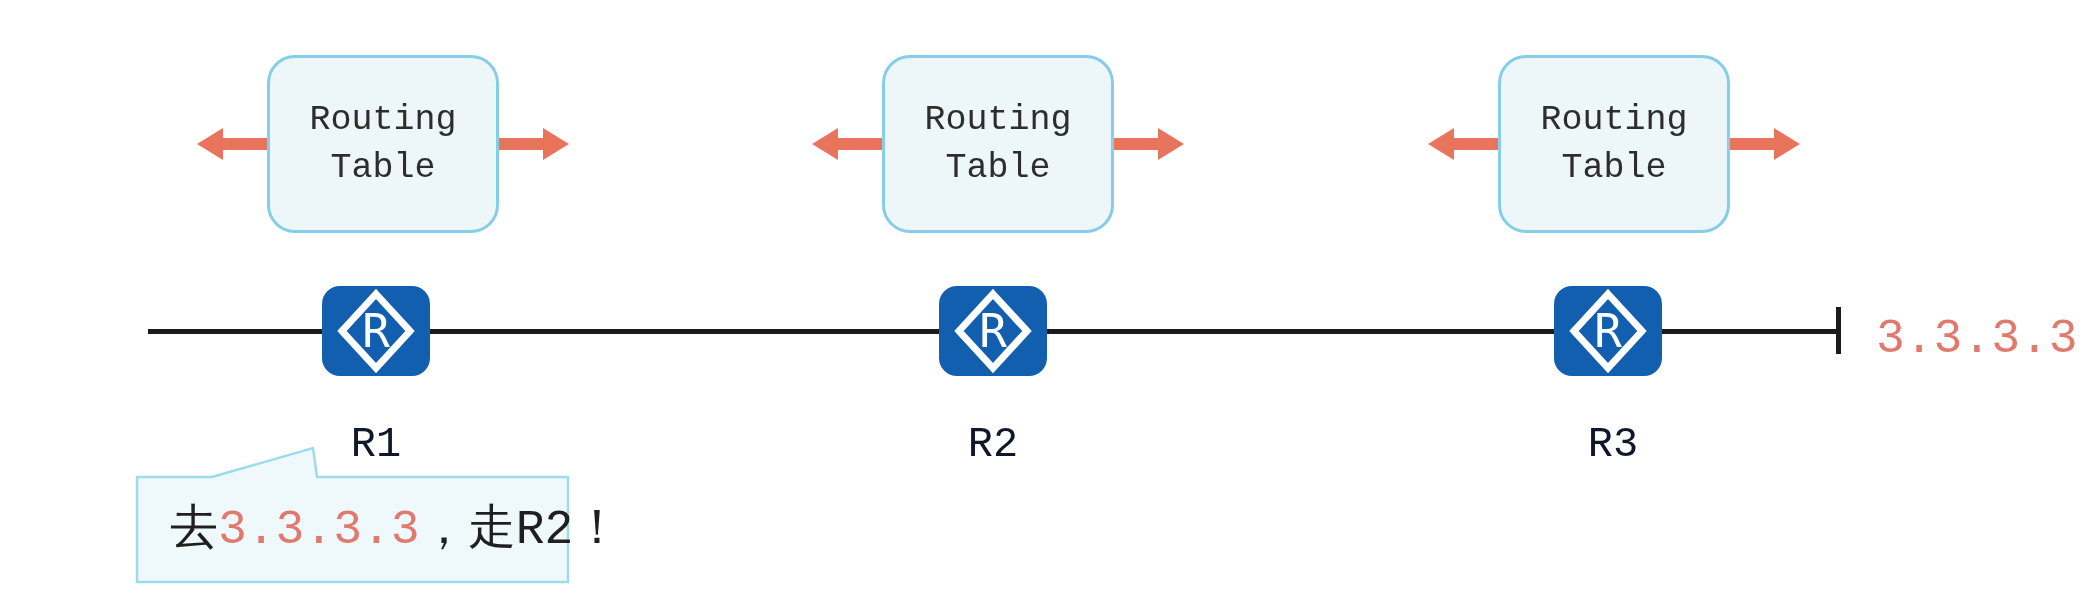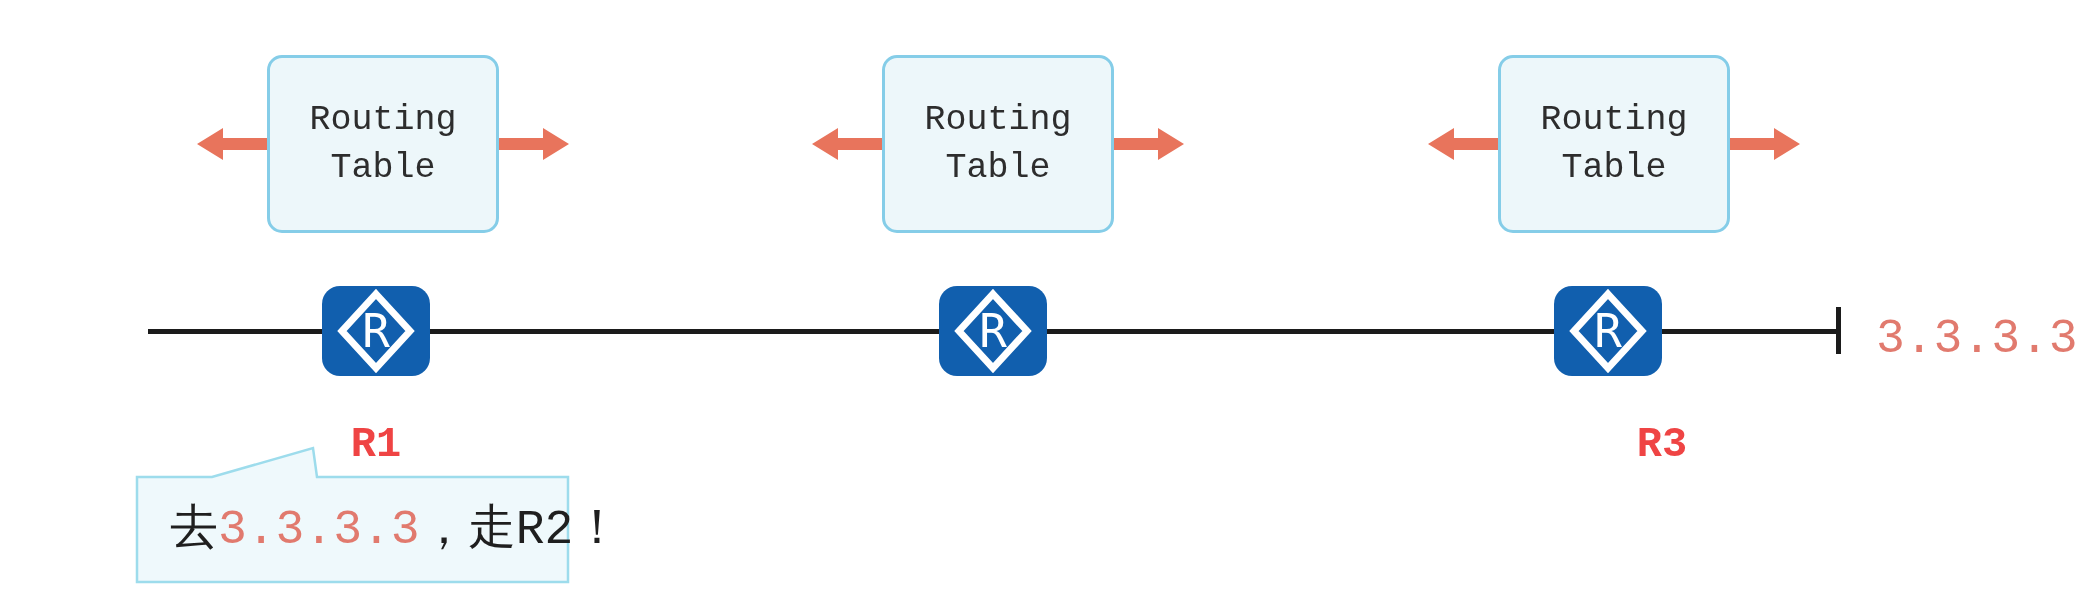--- a/index.html
+++ b/index.html
@@ -24,21 +24,21 @@
     font-size:48px;line-height:50px;
     color:var(--c-ip_text,#e17a6e);
     white-space:nowrap;
   }
   
   .rt-box{
     position:absolute;top:55px;width:232px;height:178px;
     box-sizing:border-box;
     background:var(--c-box_fill,#edf7fa);
     border:3px solid var(--c-box_border,#85cde8);
-    border-radius:15px;
+    border-radius:28px;
     display:flex;align-items:center;justify-content:center;
   }
   .rt-label{
     width:180px;
     text-align:center;
     font-size:35px;line-height:1.38;
     color:#2d2d2d;
   }
   .rt-box.r1{left:267px;}
   .rt-box.r2{left:882px;}
@@ -55,23 +55,23 @@
   .router .diamond{fill:none;stroke:#ffffff;stroke-width:7;}
   .router text{
     fill:#ffffff;font-family:"DejaVu Sans Mono","Liberation Mono",monospace;
     font-size:46px;
   }
   .router.p1{left:321px;} .router.p2{left:938px;} .router.p3{left:1553px;}
   
   .router-label{
     position:absolute;top:423px;width:140px;
     text-align:center;
-    font-size:42px;line-height:44px;color:#ef4444;font-weight:bold;
+    font-size:42px;line-height:44px;color:#0f172a;
   }
-  .router-label.n1{left:306px;} .router-label.n2{left:923px;} .router-label.n3{left:1592px;text-align:center;}
+  .router-label.n1{left:306px;} .router-label.n2{left:923px;} .router-label.n3{left:1543px;text-align:center;}
   
   .callout-svg{position:absolute;left:130px;top:440px;width:450px;height:152px;}
   .callout-svg path{
     fill:var(--c-bubble_fill,#eff9fc);
     stroke:var(--c-bubble_border,#9ddcec);
     stroke-width:2.5;
   }
   .callout-text{
     position:absolute;left:170px;top:503px;height:54px;
     font-size:48px;line-height:54px;
@@ -111,20 +111,21 @@
     <polygon points="0,17 26,1 26,11 70,11 70,23 26,23 26,33"></polygon>
   </svg>
   <svg class="arrow r2" viewBox="0 0 70 34">
     <polygon points="70,17 44,1 44,11 0,11 0,23 44,23 44,33"></polygon>
   </svg>
   <svg class="router p2" viewBox="0 0 110 92">
     <rect class="pad" x="1" y="1" width="108" height="90" rx="18"></rect>
     <polygon class="diamond" points="55,9 89,46 55,83 21,46"></polygon>
     <text x="55" y="62" text-anchor="middle">R</text>
   </svg>
+  <div class="router-label n2">R2</div>
 
   <div class="rt-box r3">
     <div class="rt-label">Routing Table</div>
   </div>
   <svg class="arrow l3" viewBox="0 0 70 34">
     <polygon points="0,17 26,1 26,11 70,11 70,23 26,23 26,33"></polygon>
   </svg>
   <svg class="arrow r3" viewBox="0 0 70 34">
     <polygon points="70,17 44,1 44,11 0,11 0,23 44,23 44,33"></polygon>
   </svg>

